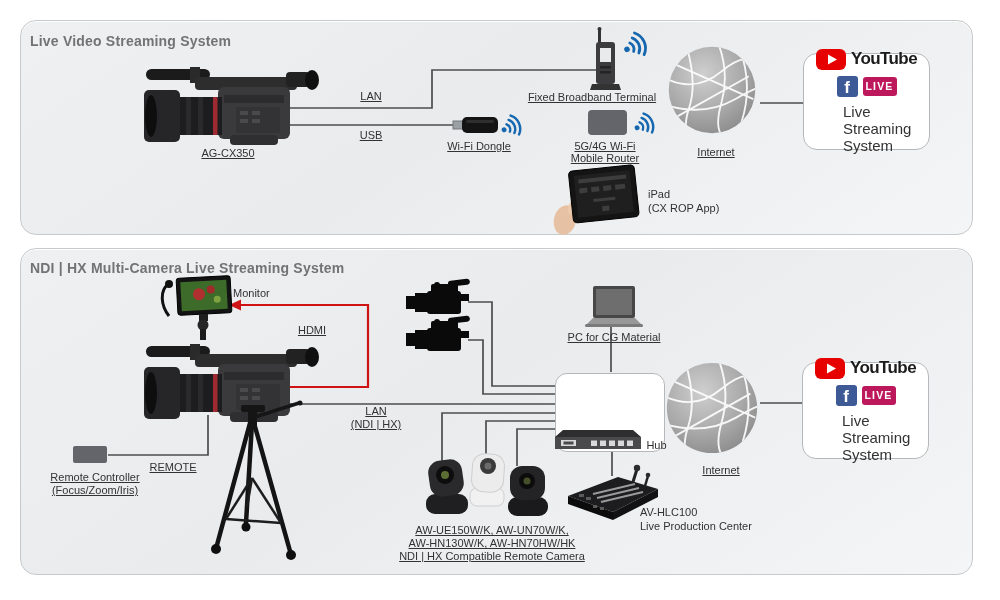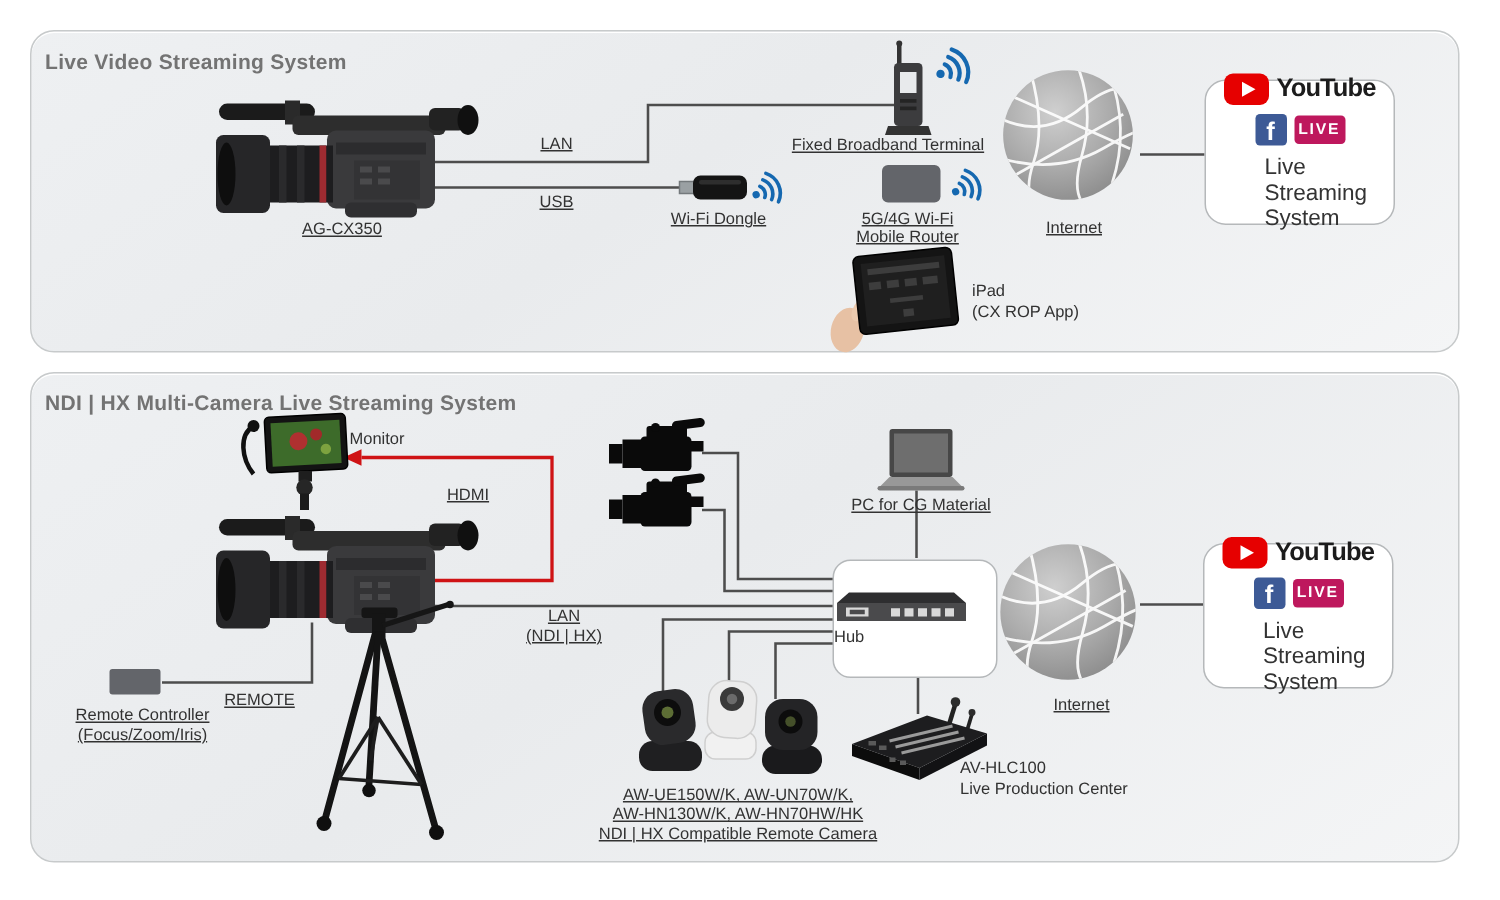--- a/index.html
+++ b/index.html
@@ -38,21 +38,21 @@
   }
   .live-badge{
     width:34px;height:19px;background:#be185d;border-radius:3px;color:#ffffff;
     font-weight:bold;font-size:10.5px;line-height:19px;text-align:center;letter-spacing:1.2px;
   }
   .stream-caption{font-size:15px;color:#333;margin-left:39px;}
   
   .hub-box{
     position:absolute;left:555px;top:373px;width:108px;height:77px;background:#ffffff;
     border:1px solid #b5b8ba;border-radius:12px;
-    display:flex;flex-direction:column;align-items:flex-start;justify-content:center;gap:3px;
+    display:flex;flex-direction:row;align-items:flex-end;justify-content:center;gap:3px;
   }
   .hub-label{font-size:11px;color:#323232;}
   .gray-box{position:absolute;background:#63656a;border-radius:3px;}
 </style>
 </head>
 <body>
 
 <div class="panel" id="panel1"></div>
 <div class="panel" id="panel2"></div>
 

